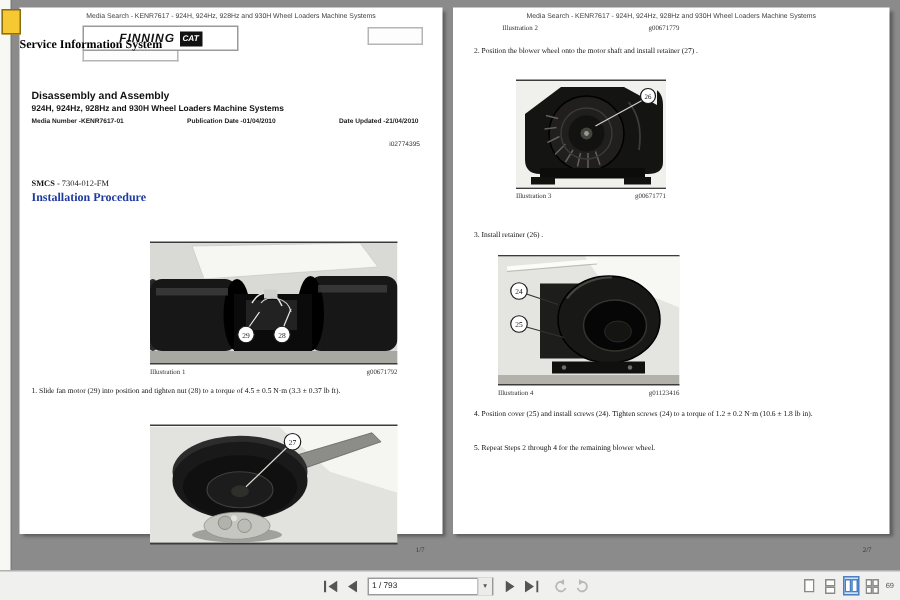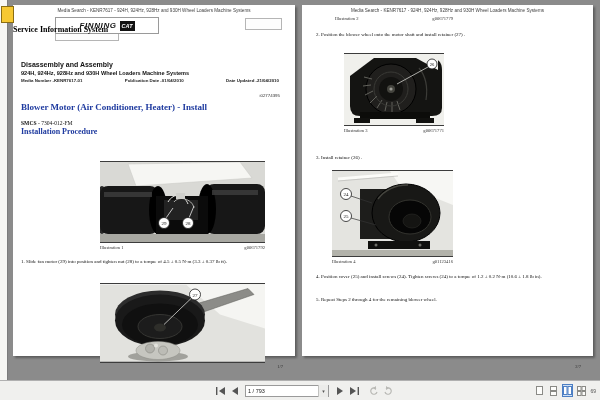--- a/index.html
+++ b/index.html
@@ -75,21 +75,20 @@
 
     <div class="doc-type">Disassembly and Assembly</div>
     <div class="doc-models">924H, 924Hz, 928Hz and 930H Wheel Loaders Machine Systems</div>
     <div class="meta-row">
       <span>Media Number -KENR7617-01</span>
       <span>Publication Date -01/04/2010</span>
       <span>Date Updated -21/04/2010</span>
     </div>
     <div class="doc-id">i02774395</div>
 
-    <div class="h1">Blower Motor (Air Conditioner, Heater) - Install</div>
     <div class="smcs"><b>SMCS</b><span> - 7304-012-FM</span></div>
     <div class="h2">Installation Procedure</div>
 
     <div class="fig" style="left:87px;top:156px;width:165px;">
       <div class="figline"></div>
       <svg width="165" height="80" viewBox="0 0 165 80">
         <rect width="165" height="80" fill="#d9d9d5"></rect>
         <polygon points="28,2 140,0 152,16 36,24" fill="#f6f6f3" stroke="#c9c9c5" stroke-width="0.5"></polygon>
         <ellipse cx="2" cy="48" rx="7" ry="24" fill="#2a2a2a"></ellipse>
         <rect x="0" y="24" width="58" height="48" rx="8" fill="#171717"></rect>

